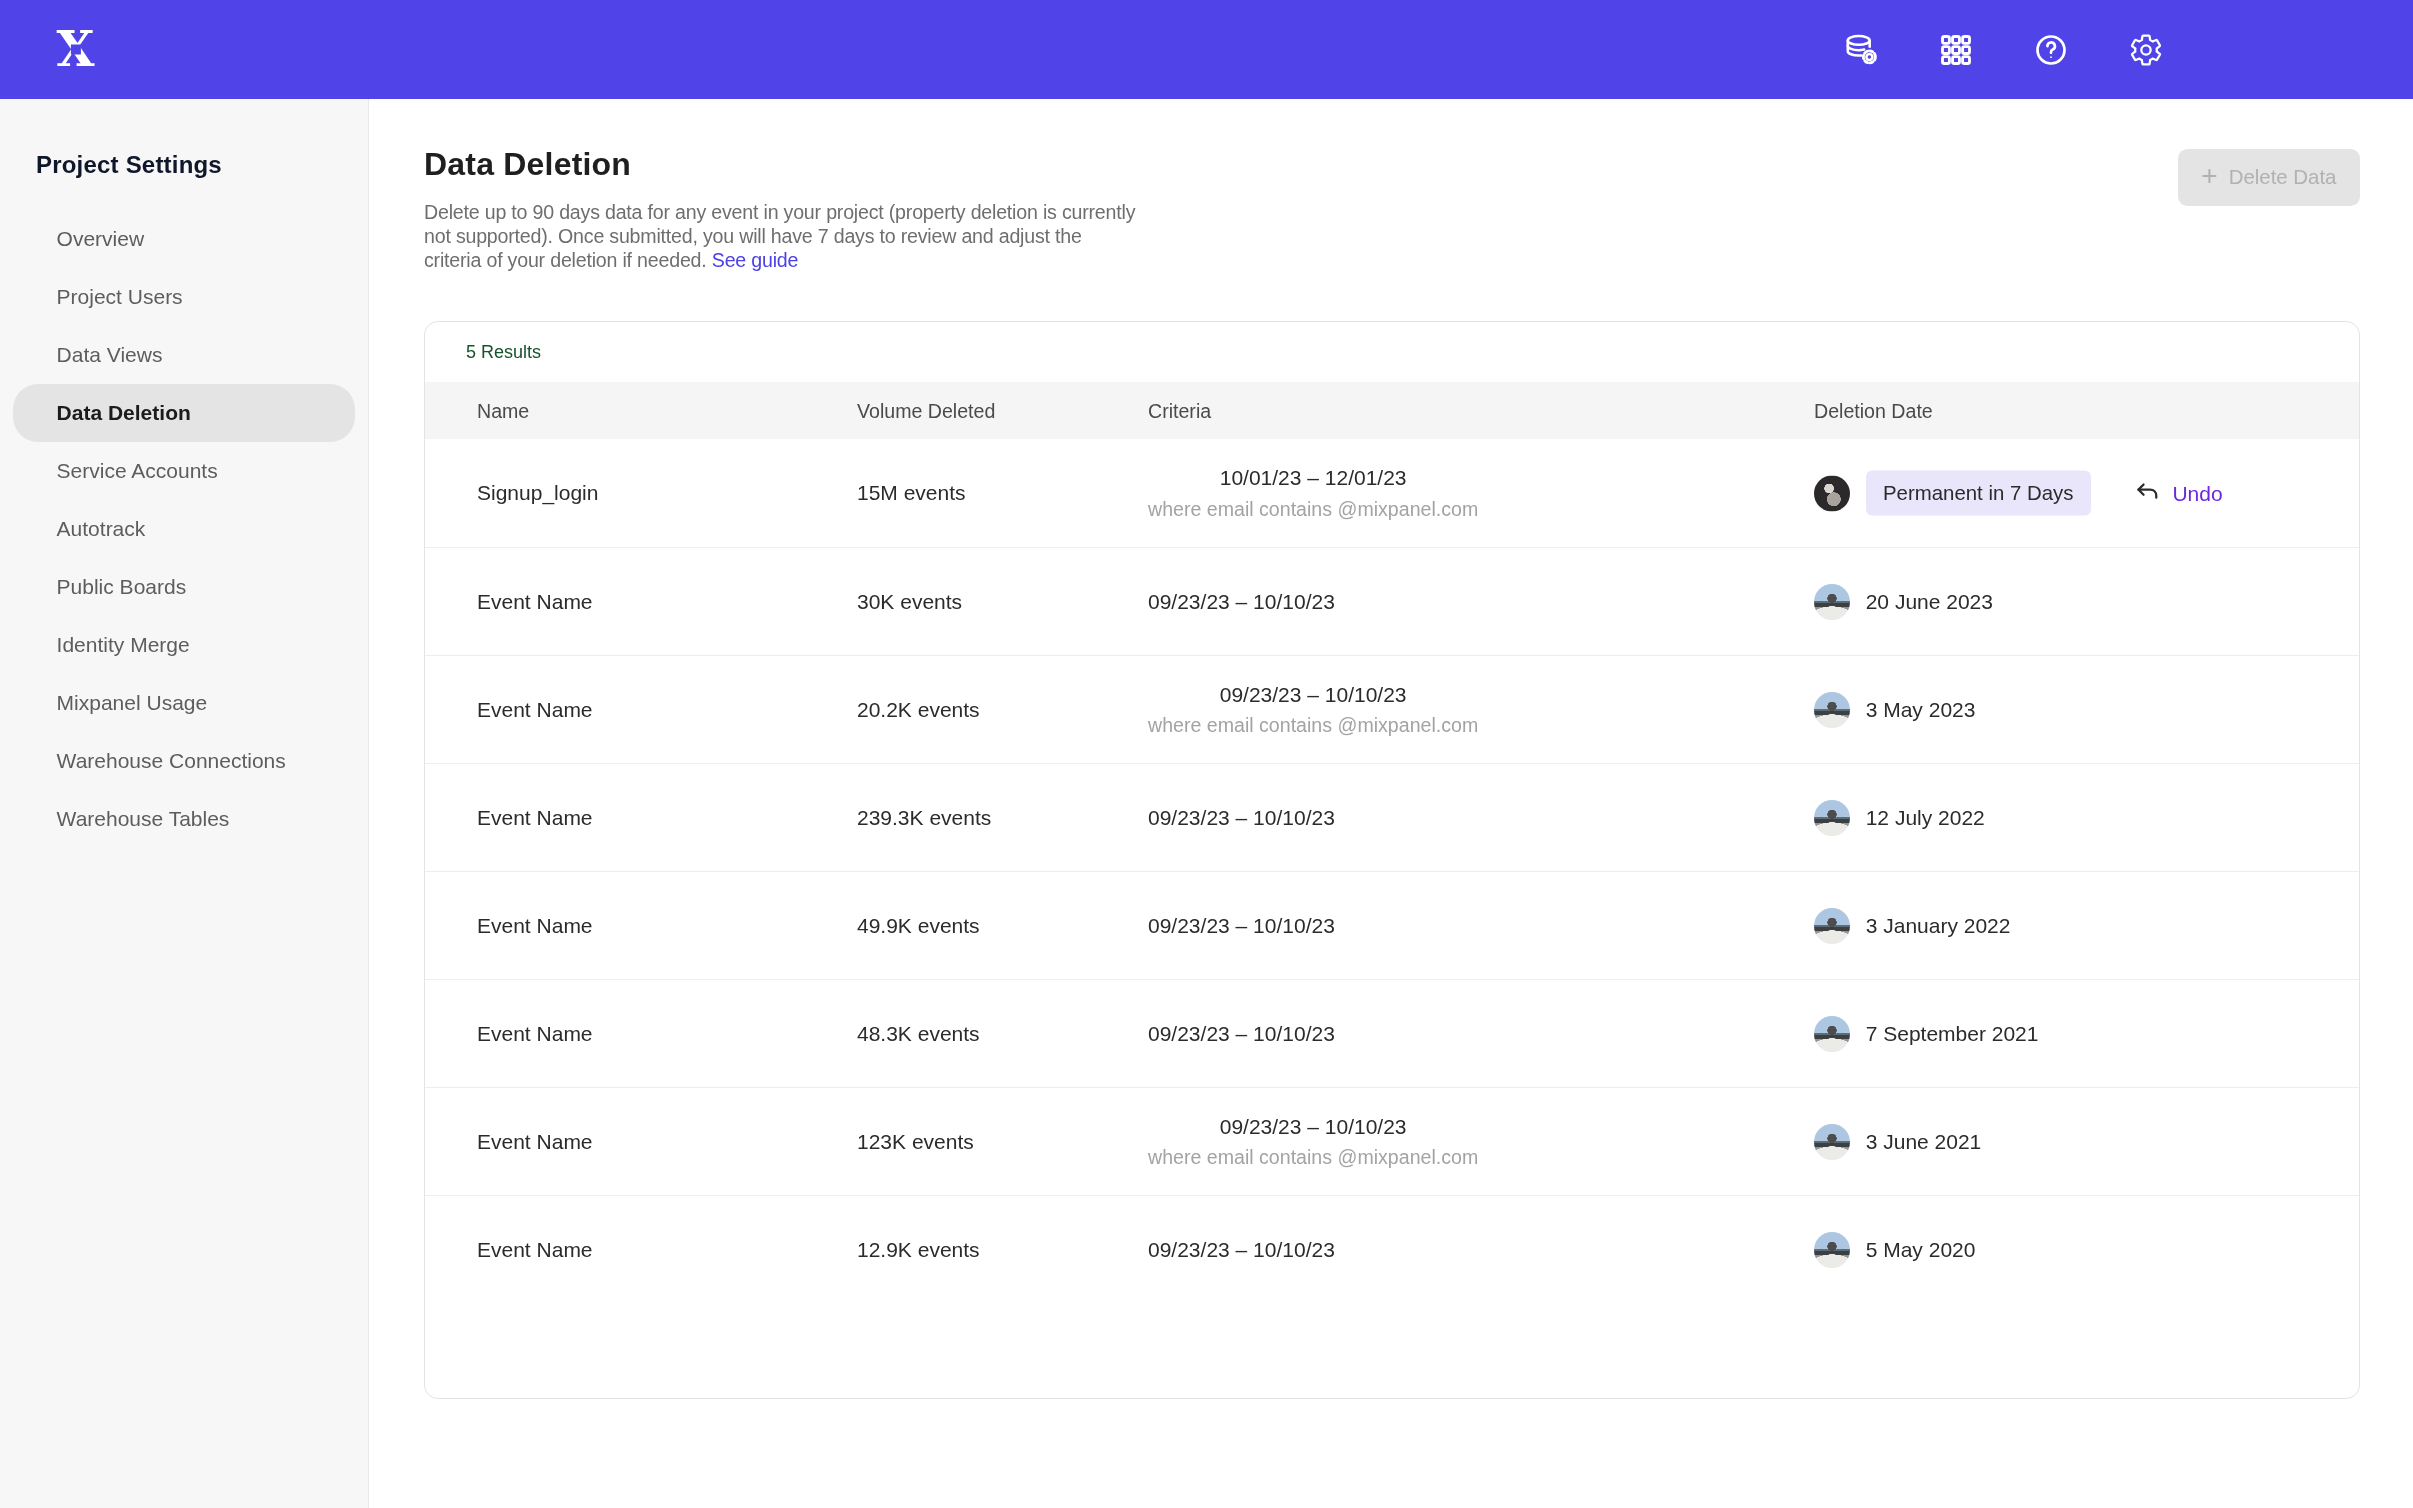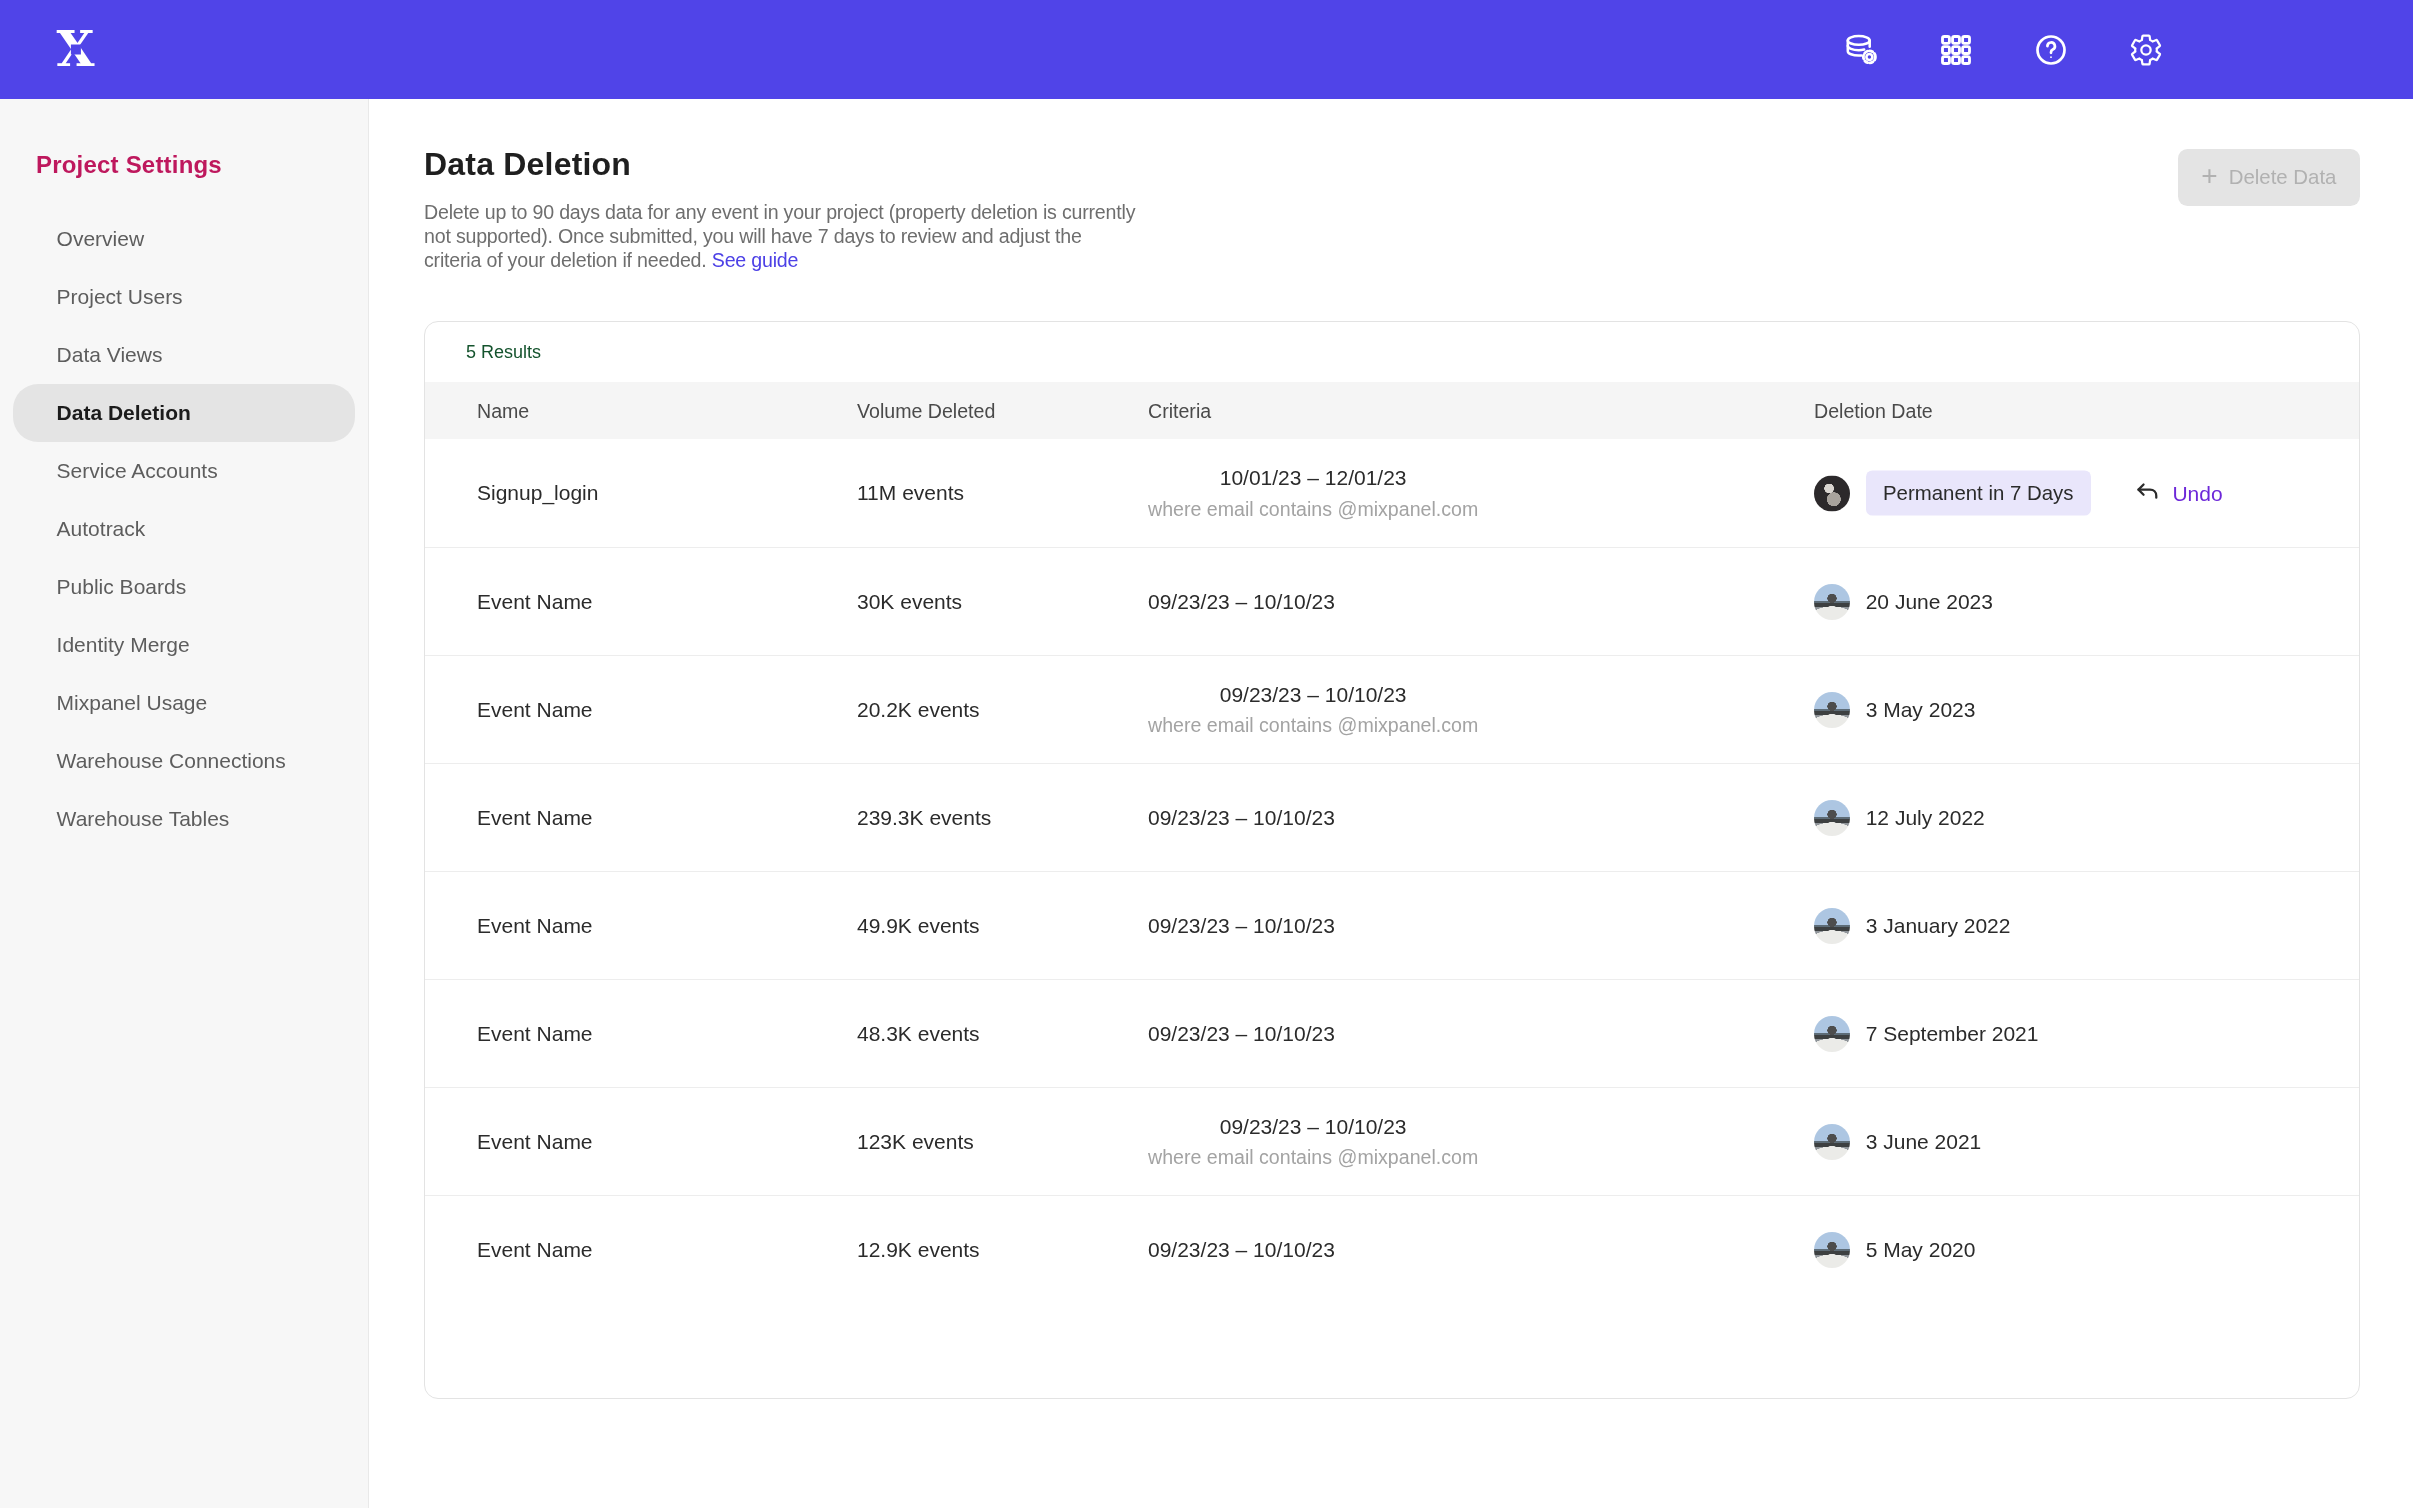--- a/index.html
+++ b/index.html
@@ -11,21 +11,21 @@
             display:flex; align-items:center; justify-content:space-between; padding:0 44px; }
   .logo { position:relative; width:63px; height:63px; display:flex; align-items:center; justify-content:center; cursor:pointer; }
   .logo .x { font-family:"DejaVu Serif", serif; font-weight:bold; font-size:49px; color:#ffffff; line-height:1; }
   .logo .hole { position:absolute; width:10.2px; height:10.2px; background:#5044e8; left:50%; top:50%; transform:translate(-50%,-54%); }
   .top-icons { display:flex; align-items:center; gap:57px; margin-right:204px; }
   .icon-btn { width:38px; height:38px; display:flex; align-items:center; justify-content:center; cursor:pointer; }
   .icon-btn svg { width:36px; height:36px; }
 
   
   .sidebar { position:absolute; left:0; top:99px; width:369px; height:1409px; background:#f7f7f7; border-right:1.6px solid #e9e9e9; }
-  .side-title { font-size:24px; font-weight:bold; color:#be185d; padding:52px 0 0 36px; letter-spacing:0.2px; }
+  .side-title { font-size:24px; font-weight:bold; color:#0f172a; padding:52px 0 0 36px; letter-spacing:0.2px; }
   .side-menu { margin-top:31px; }
   .side-item { position:relative; height:58px; line-height:58px; font-size:21px; color:#5d5d5d;
                padding-left:44px; margin:0 12.6px; border-radius:25px; cursor:pointer; white-space:nowrap; }
   .side-item.active { background:#e4e4e4; color:#1b1b1b; font-weight:bold; }
 
   
   .main { position:absolute; left:369px; top:99px; width:2044px; height:1409px; background:#ffffff; }
   .page-title { position:absolute; left:55px; top:47px; font-size:32px; font-weight:bold; color:#1f1f1f; letter-spacing:0.2px; }
   .page-desc { position:absolute; left:55px; top:101px; width:720px; font-size:19.6px; line-height:24px;
                color:#6e6e6e; letter-spacing:-0.2px; }
@@ -146,21 +146,21 @@
     <div class="results-bar">5 Results</div>
     <div class="thead">
         <div class="th col0">Name</div>
         <div class="th col1">Volume Deleted</div>
         <div class="th col2">Criteria</div>
         <div class="th col3">Deletion Date</div>
       </div>
     <div class="tbody">
         <div class="tr">
           <div class="td col0">Signup_login</div>
-          <div class="td col1">11M events</div>
+          <div class="td col1">15M events</div>
           <div class="td col2">
             <div>10/01/23 – 12/01/23</div>
             <div class="crit-sub">where email contains @mixpanel.com</div>
           </div>
           <div class="td col3">
             <span class="avatar dark"></span>
             <span class="badge">Permanent in 7 Days</span>
             <button class="undo">
               <span style="display:flex">
                 <svg viewBox="0 0 24 24" fill="none" stroke="#2b2b2b" stroke-width="2" stroke-linecap="round" stroke-linejoin="round">

